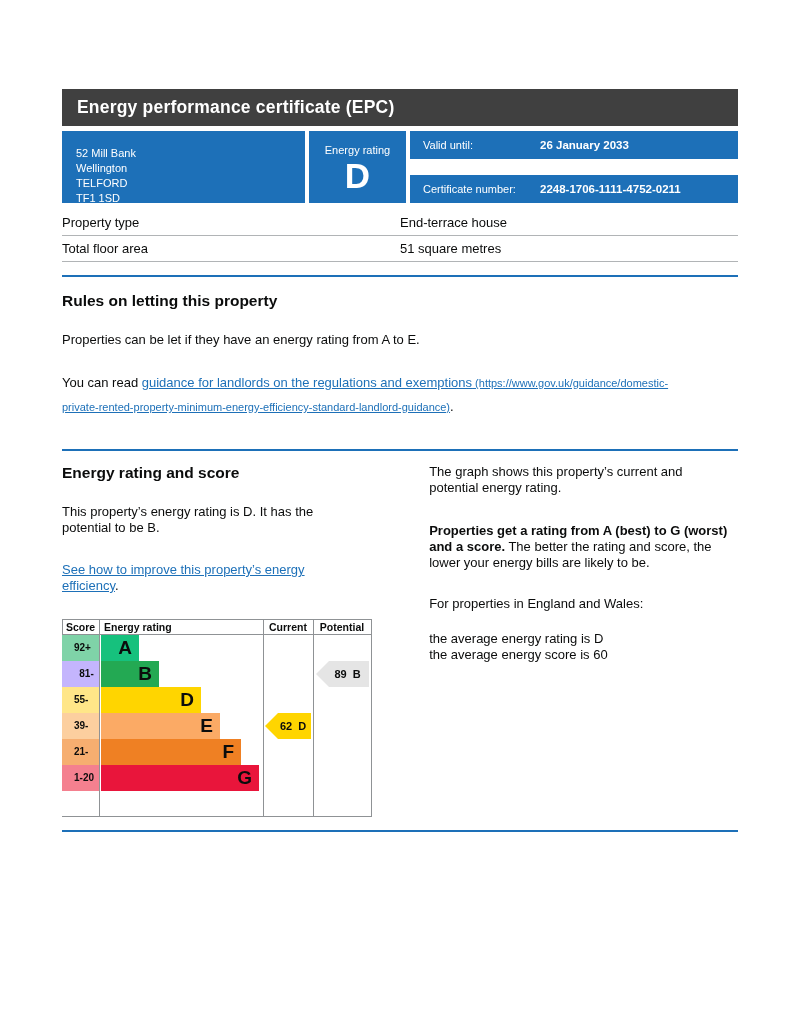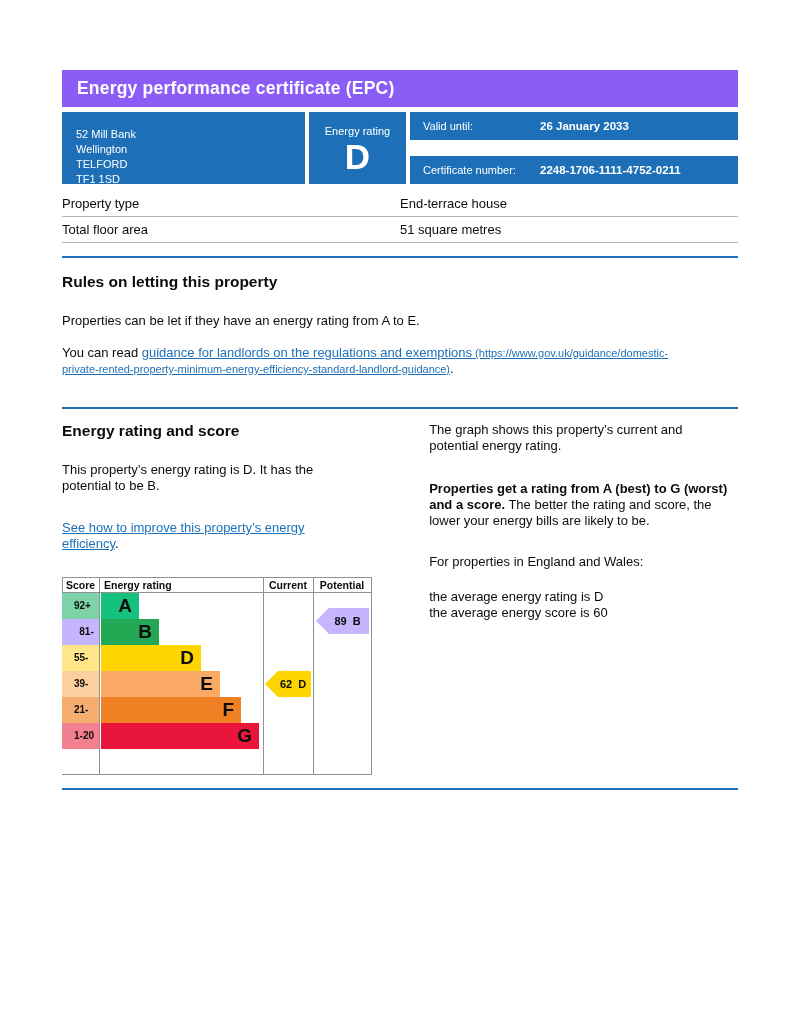--- a/index.html
+++ b/index.html
@@ -4,21 +4,21 @@
 <style>
   html,body{margin:0;padding:0;background:#fff;}
   .page{
     position:relative;width:800px;height:1035px;background:#fff;
     font-family:"Liberation Sans","DejaVu Sans",sans-serif;color:#0b0c0c;
     overflow:hidden;
   }
   .content{position:absolute;left:62px;top:70px;width:676px;}
 
   
-  .title-bar{background:#8b5cf6;height:37px;display:flex;align-items:center;}
+  .title-bar{background:#404040;height:37px;display:flex;align-items:center;margin-top:19px;}
   .title-bar h1{color:#fff;font-size:17.5px;font-weight:bold;margin:0 0 0 15px;letter-spacing:.2px;}
 
   
   .summary{display:flex;gap:4px;margin-top:5px;height:72px;}
   .summary .cell{background:#1d70b8;color:#fff;}
   .addr{width:243px;box-sizing:border-box;padding:15px 0 0 14px;font-size:11px;line-height:15px;}
   .rating-cell{width:97px;box-sizing:border-box;text-align:center;padding-top:13px;}
   .rating-cell .lbl{font-size:11px;}
   .rating-cell .big{font-size:35px;font-weight:bold;line-height:40px;}
   .summary-right{flex:1;display:flex;flex-direction:column;gap:16px;}
@@ -33,21 +33,21 @@
 
   .blue-hr{border:none;border-top:2px solid #1d70b8;margin:13px 0 0 0;}
 
   h2{font-size:15.5px;font-weight:bold;margin:0;color:#0b0c0c;}
   p{margin:0;font-size:13px;line-height:16px;}
   .pre{white-space:pre-line;}
   a{color:#1d70b8;text-decoration:underline;cursor:pointer;}
   .url-small{font-size:11px;}
   .sec-rules h2{margin-top:15px;}
   .sec-rules .p1{margin-top:22px;}
-  .sec-rules .p2{margin-top:16px;line-height:15px;}
+  .sec-rules .p2{margin-top:23px;line-height:23px;}
   .hr2{margin-top:30px;}
 
   
   .cols{display:flex;margin-top:13px;gap:19px;}
   .col-left{width:341px;}
   .col-right{width:318px;margin-left:17px;}
   .col-left .lead{margin-top:22px;}
   .col-left .improve{margin-top:26px;}
   .col-right .rp2{margin-top:27px;}
   .col-right .rp3{margin-top:25px;}
@@ -186,21 +186,21 @@
             </div>
           <div class="vline hdr" style="left:0"></div>
           <div class="vline" style="left:37px"></div>
           <div class="vline" style="left:201px"></div>
           <div class="vline" style="left:251px"></div>
           <div class="vline" style="left:309px"></div>
           <div class="arrow arrow-current" style="top: 93px; background: rgb(255, 213, 0);">
             <span>62</span>
             <span>D</span>
           </div>
-          <div class="arrow arrow-potential" style="top: 30px; background: #c4b5fd;">
+          <div class="arrow arrow-potential" style="top: 41px; background: #e5e5e5;">
             <span>89</span>
             <span>B</span>
           </div>
         </div>
       </div>
 
       <div class="col-right">
         <p class="pre">The graph shows this property’s current and
 potential energy rating.</p>
         <p class="rp2 pre"><b>Properties get a rating from A (best) to G (worst)

